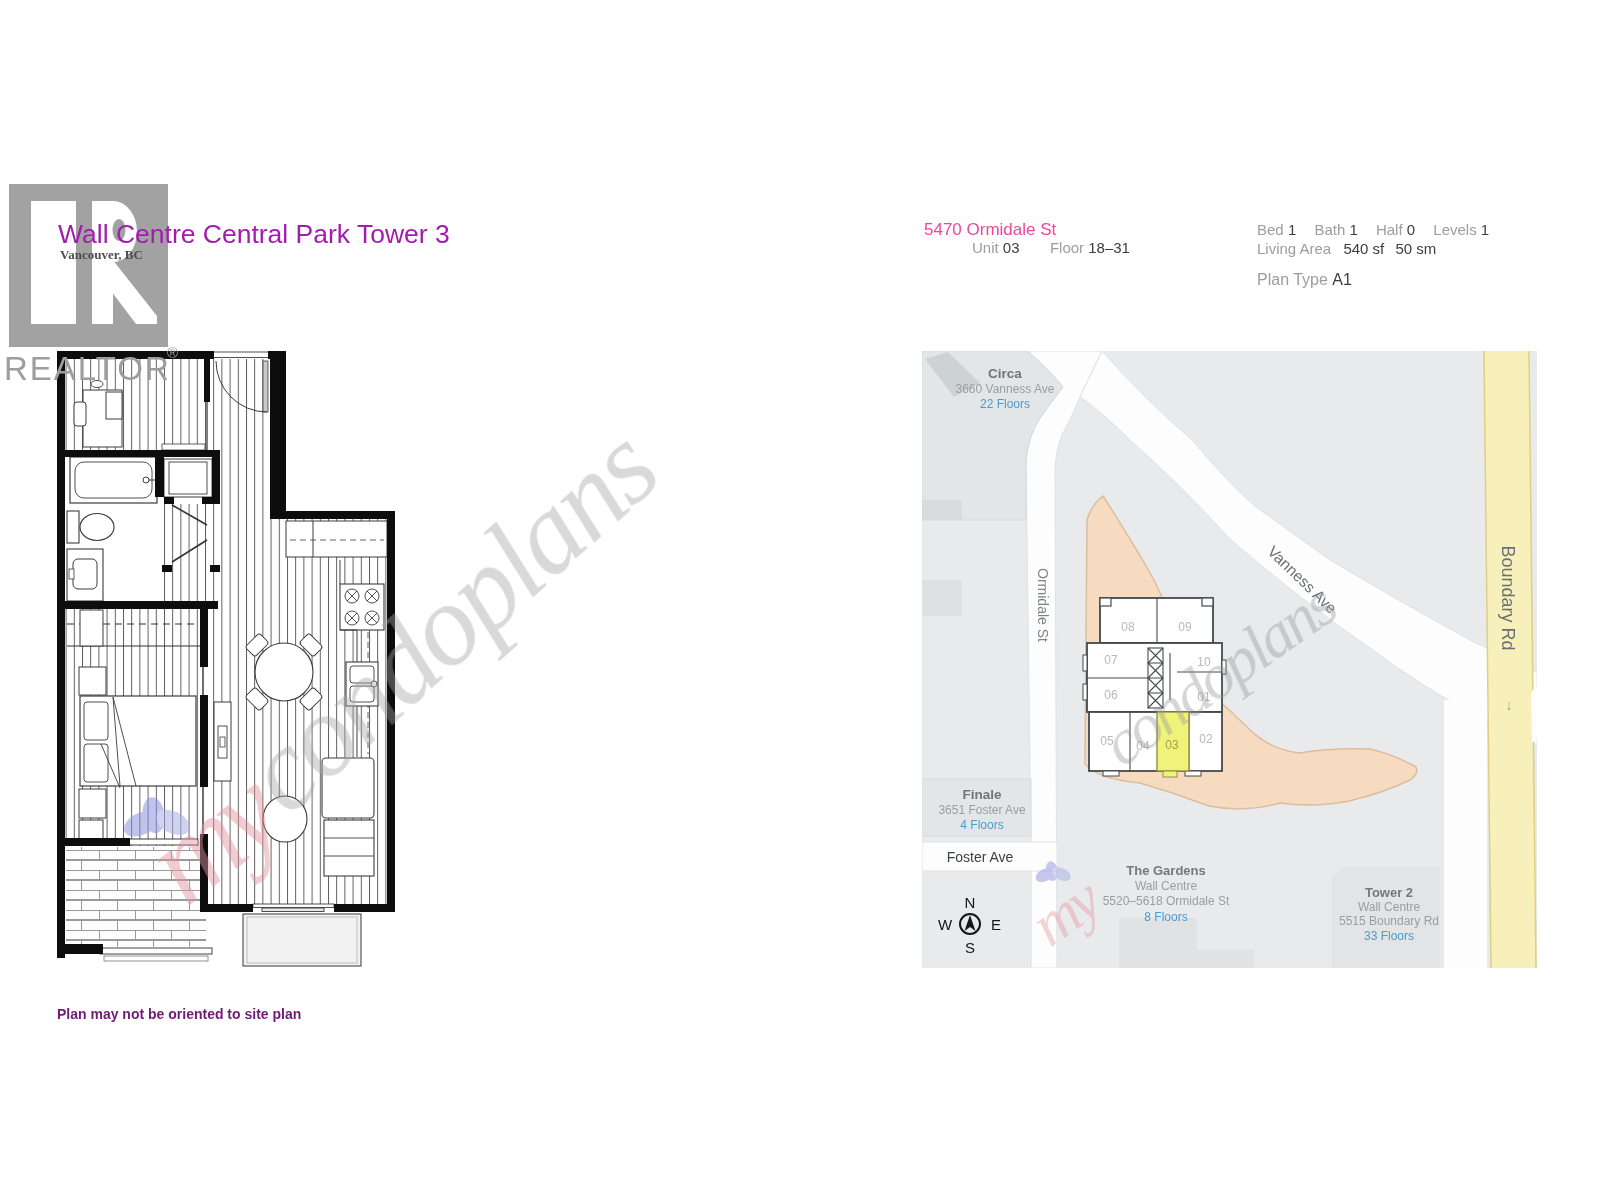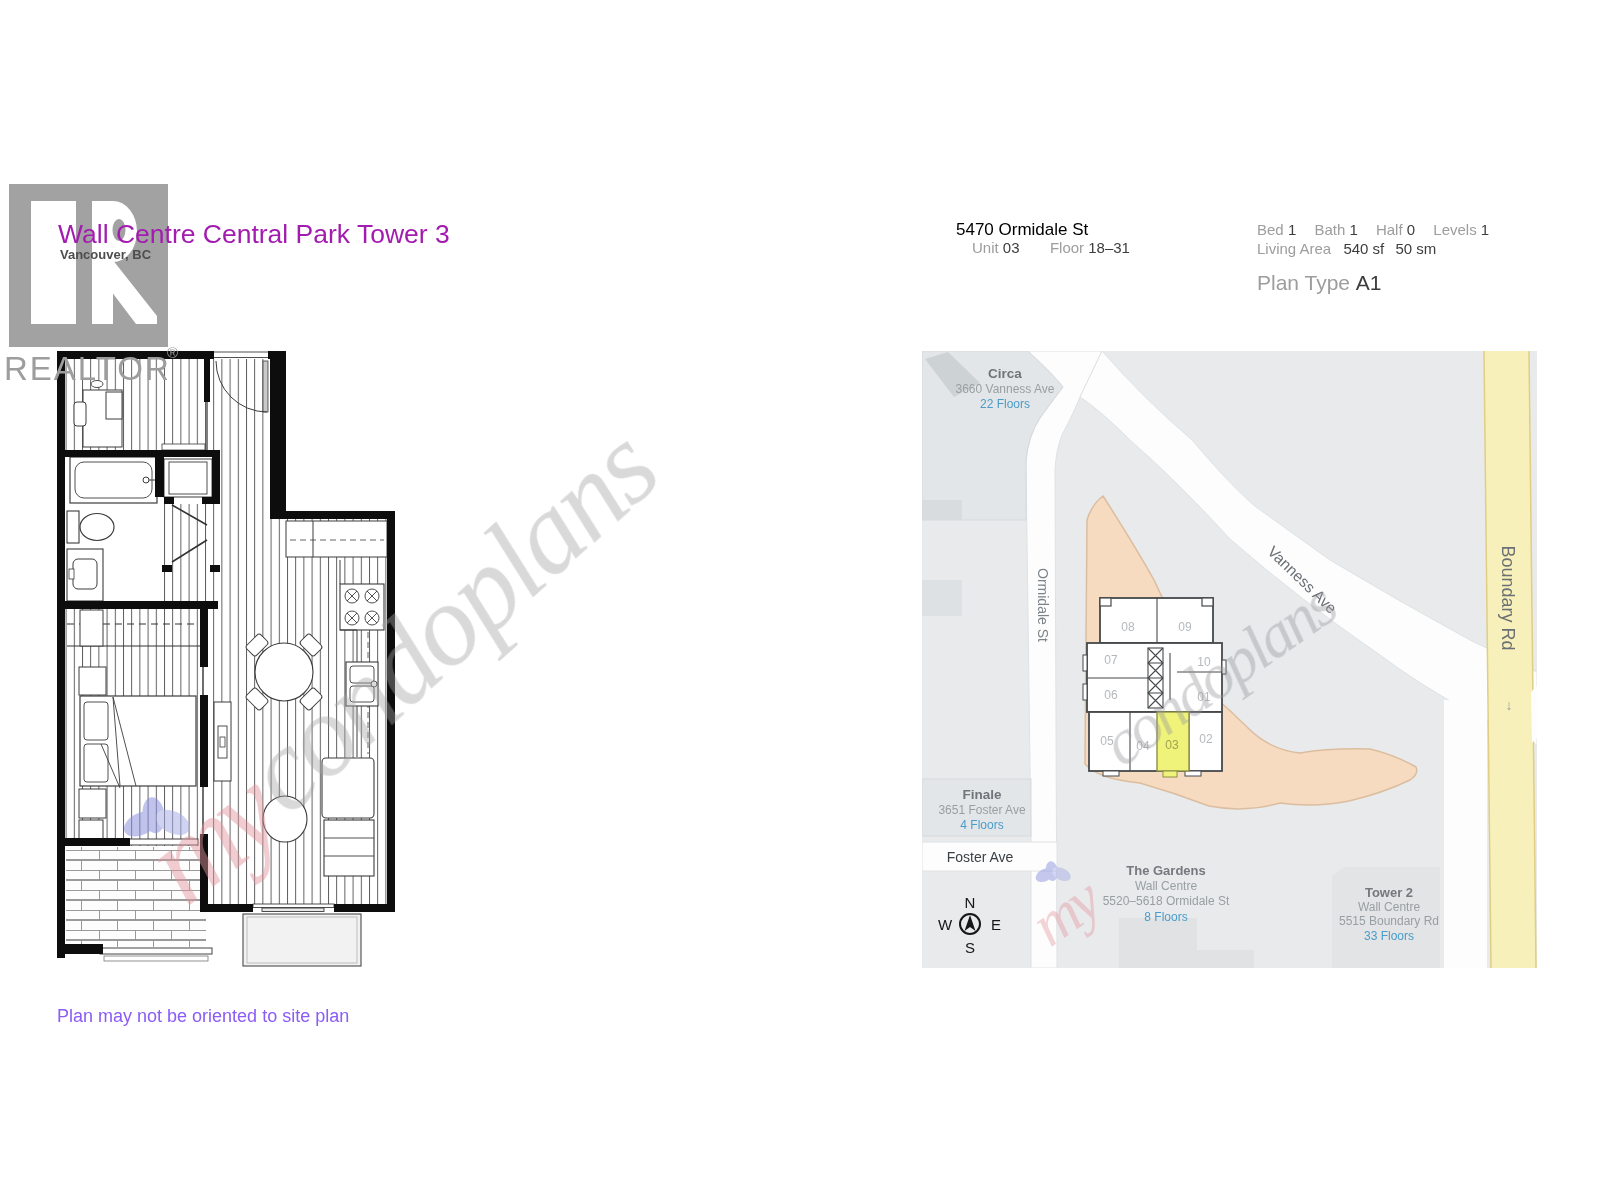--- a/index.html
+++ b/index.html
@@ -5,42 +5,42 @@
   html,body{margin:0;padding:0;background:#ffffff;width:1600px;height:1200px;overflow:hidden;}
   body{font-family:"Liberation Sans", sans-serif;position:relative;}
   .abs{position:absolute;}
   .gray{color:#9d9d9d;}
   .dark{color:#3d3d3d;}
 </style>
 </head>
 <body>
 
 <div class="abs" style="left:58px;top:219px;font-size:26.5px;color:#a21caf;z-index:30;">Wall Centre Central Park Tower 3</div>
-<div class="abs" style="left:60px;top:247px;font-size:13px;font-weight:bold;color:#4e4e4e;z-index:30;">Vancouver, BC</div>
-
-<div class="abs" style="left:956px;top:220px;font-size:17px;color:#000000;">5470 Ormidale St</div>
+<div class="abs" style="left:60px;top:247px;font-size:13px;font-weight:bold;color:#4e4e4e;z-index:30;font-family:Liberation Serif, serif;">Vancouver, BC</div>
+
+<div class="abs" style="left:924px;top:220px;font-size:17px;color:#ec4899;">5470 Ormidale St</div>
 <div class="abs" style="left:972px;top:239px;font-size:15px;">
   <span class="gray">Unit</span> <span class="dark">03</span>
   <span style="display:inline-block;width:22px;"></span>
   <span class="gray">Floor</span> <span class="dark">18–31</span>
 </div>
 <div class="abs" style="left:1257px;top:221px;font-size:15px;text-align:right;">
   <span class="gray">Bed</span> <span class="dark">1</span>
   <span class="gray" style="margin-left:14px;">Bath</span> <span class="dark">1</span>
   <span class="gray" style="margin-left:14px;">Half</span> <span class="dark">0</span>
   <span class="gray" style="margin-left:14px;">Levels</span> <span class="dark">1</span>
 </div>
 <div class="abs" style="left:1257px;top:240px;font-size:15px;">
   <span class="gray">Living Area</span> <span class="dark" style="margin-left:8px;text-align:right;">540 sf</span> <span class="dark" style="margin-left:7px;">50 sm</span>
 </div>
-<div class="abs" style="left:1257px;top:271px;font-size:21px;">
+<div class="abs" style="left:1257px;top:271px;font-size:16px;">
   <span class="gray">Plan Type</span>&nbsp;<span class="dark">A1</span>
 </div>
 
-<div class="abs" style="left:57px;top:1006px;font-size:18px;color:#8b5cf6;">Plan may not be oriented to site plan</div>
+<div class="abs" style="left:57px;top:1006px;font-size:14px;color:#701a75;font-weight:bold;">Plan may not be oriented to site plan</div>
 
 <svg id="plan" class="abs" style="left:40px;top:340px;" width="660" height="660" viewBox="40 340 660 660">
   <defs>
     <pattern id="vl" width="8.2" height="10" patternUnits="userSpaceOnUse">
       <rect width="8.2" height="10" fill="#ffffff"></rect>
       <line x1="0.5" y1="0" x2="0.5" y2="10" stroke="#3a3a3a" stroke-width="0.85"></line>
     </pattern>
     <pattern id="brick" width="36" height="20" patternUnits="userSpaceOnUse">
       <rect width="36" height="20" fill="#fdfdfd"></rect>
       <path d="M0,0.5 H36 M0,10.5 H36 M9.5,0.5 V10.5 M27.5,10.5 V20" stroke="#8f8f8f" stroke-width="0.9" fill="none"></path>

